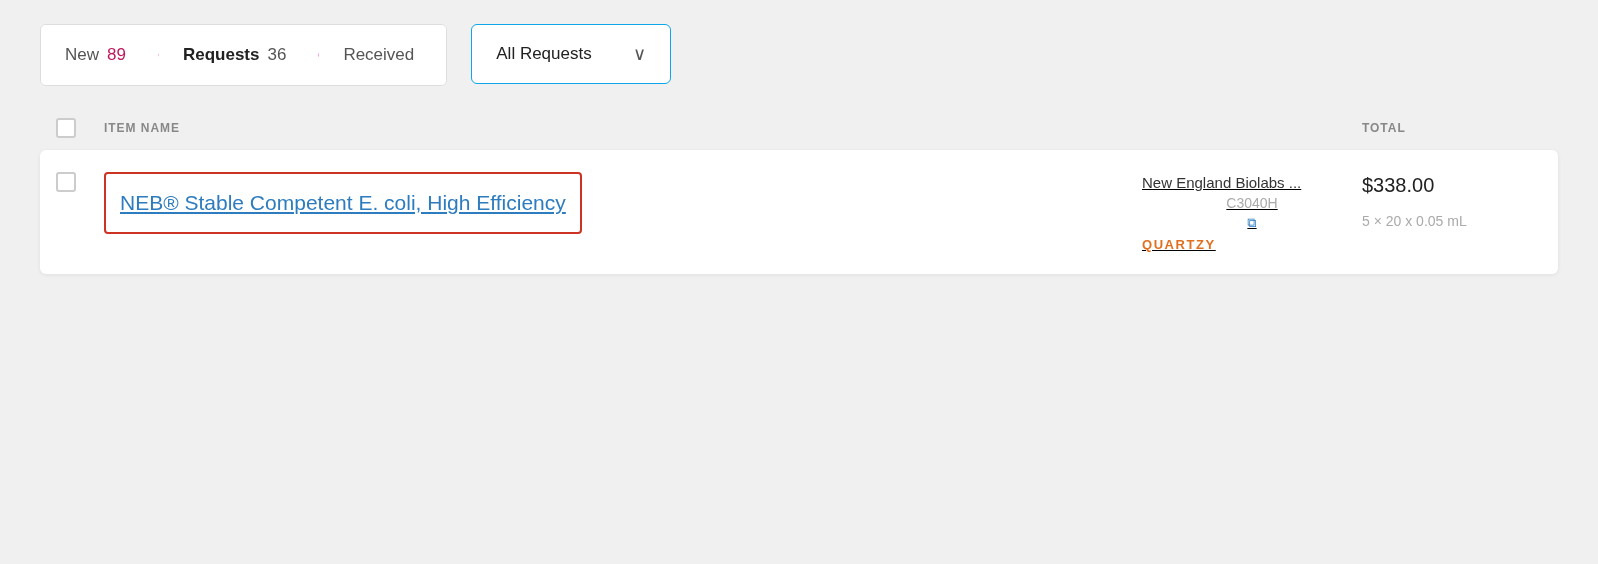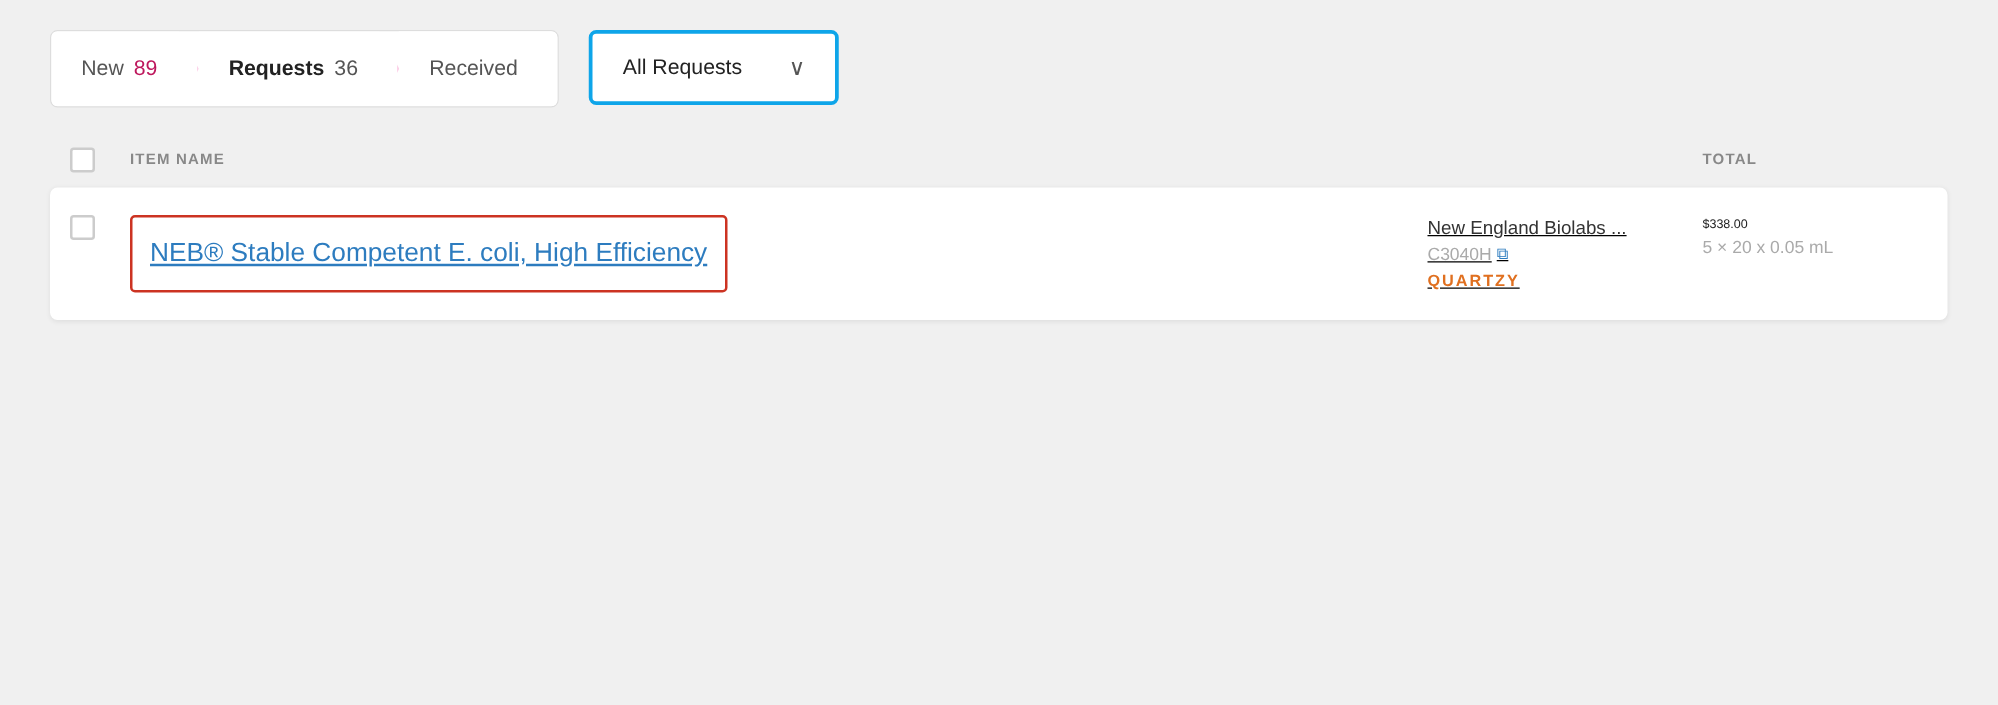--- a/index.html
+++ b/index.html
@@ -64,21 +64,21 @@
     }
 
     .all-requests-btn {
       display: flex;
       align-items: center;
       justify-content: space-between;
       padding: 0 24px;
       height: 60px;
       min-width: 200px;
       background: #fff;
-      border: 3px solid #0ea5e9;
+      border: 1px solid #0ea5e9;
       border-radius: 6px;
       margin-left: 24px;
       font-size: 17px;
       font-weight: 500;
       color: #222;
       cursor: pointer;
     }
 
     .chevron-icon {
       font-size: 18px;
@@ -175,20 +175,21 @@
       margin-bottom: 4px;
     }
 
     .vendor-sku {
       font-size: 14px;
       color: #aaa;
       display: flex;
       align-items: center;
       gap: 4px;
       margin-bottom: 6px;
+      flex-direction: column;
     }
 
     .external-link-icon {
       color: #2d7cbf;
       font-size: 13px;
     }
 
     .vendor-brand {
       font-size: 13px;
       font-weight: 800;
@@ -197,24 +198,24 @@
       text-transform: uppercase;
     }
 
     .row-total {
       width: 180px;
       flex-shrink: 0;
       padding-top: 2px;
     }
 
     .total-price {
-      font-size: 10px;
+      font-size: 20px;
       color: #222;
       font-weight: 500;
-      margin-bottom: 4px;
+      margin-bottom: 16px;
     }
 
     .total-qty {
       font-size: 14px;
       color: #aaa;
     }
   </style>
 </head>
 <body>
 

